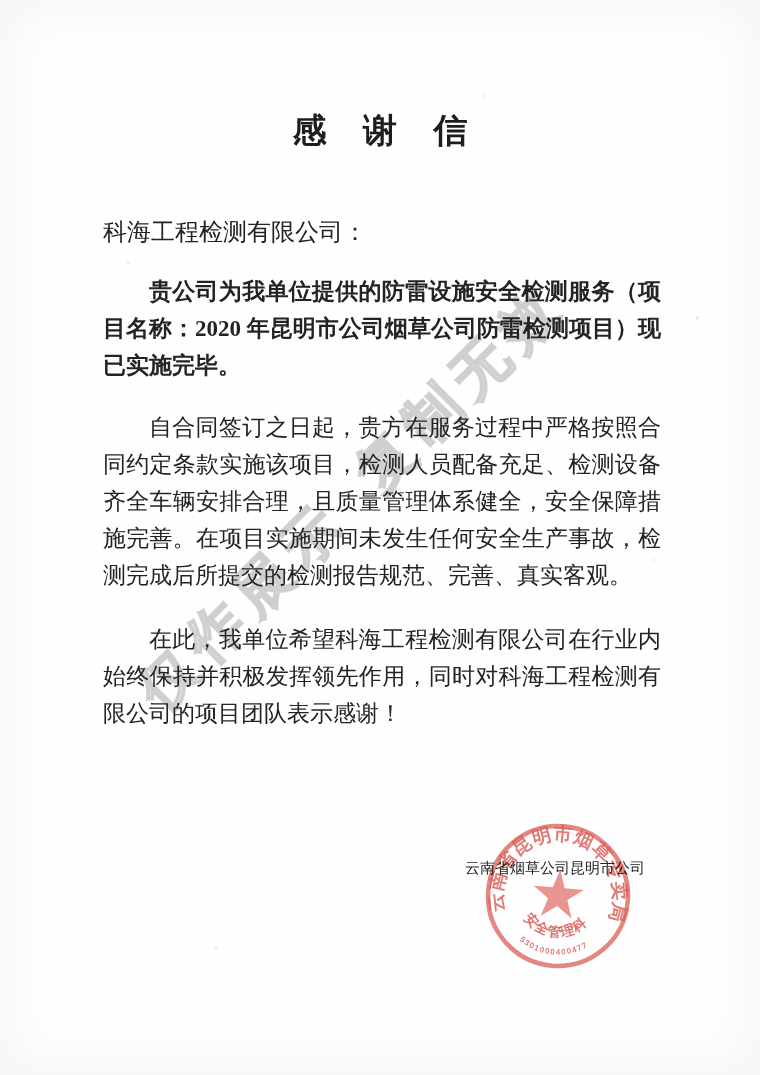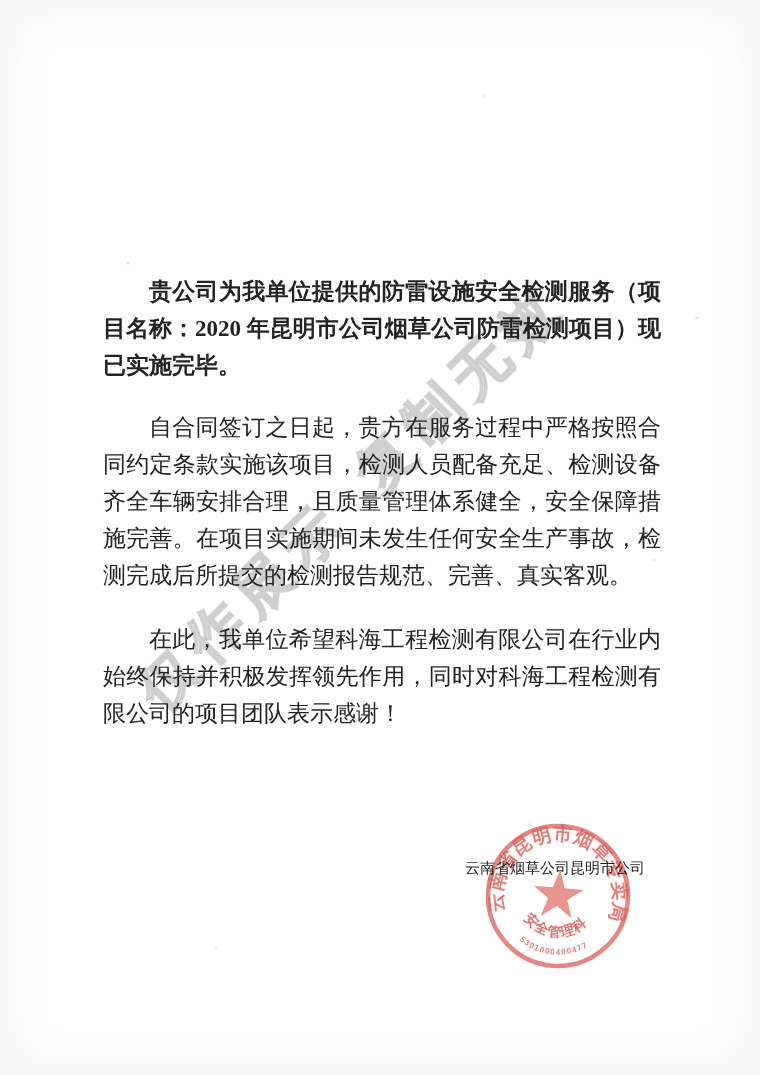--- a/index.html
+++ b/index.html
@@ -105,21 +105,23 @@
   .stamp .dept-text   { font-family: "Liberation Sans", sans-serif; font-size: 13.5px; font-weight: bold; letter-spacing: 1px; }
   .stamp .serial-text { font-family: "Liberation Sans", sans-serif; font-size: 8px;  font-weight: bold; letter-spacing: 1.2px; }
 </style>
 </head>
 <body>
 
 <div class="page">
 
   <div class="watermark">仅作展示 复制无效</div>
 
+  <h1 class="title">感 谢 信</h1>
 
+  <div class="salutation">科海工程检测有限公司：</div>
 
   <p class="para para-1">贵公司为我单位提供的防雷设施安全检测服务（项目名称：2020 年昆明市公司烟草公司防雷检测项目）现已实施完毕。</p>
 
   <p class="para para-2">自合同签订之日起，贵方在服务过程中严格按照合同约定条款实施该项目，检测人员配备充足、检测设备齐全车辆安排合理，且质量管理体系健全，安全保障措施完善。在项目实施期间未发生任何安全生产事故，检测完成后所提交的检测报告规范、完善、真实客观。</p>
 
   <p class="para para-3">在此，我单位希望科海工程检测有限公司在行业内始终保持并积极发挥领先作用，同时对科海工程检测有限公司的项目团队表示感谢！</p>
 
   <div class="signature">云南省烟草公司昆明市公司</div>
 
 

